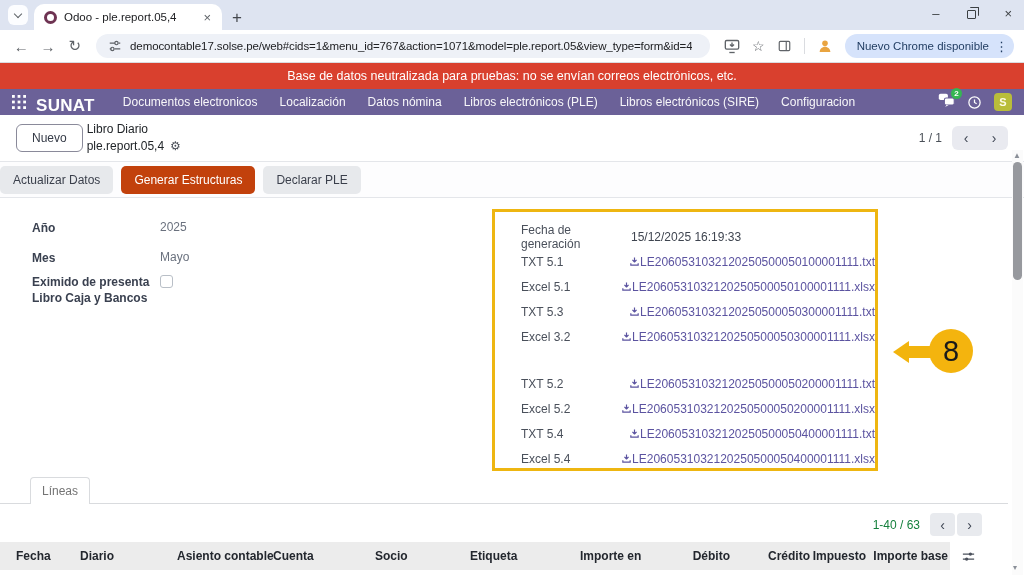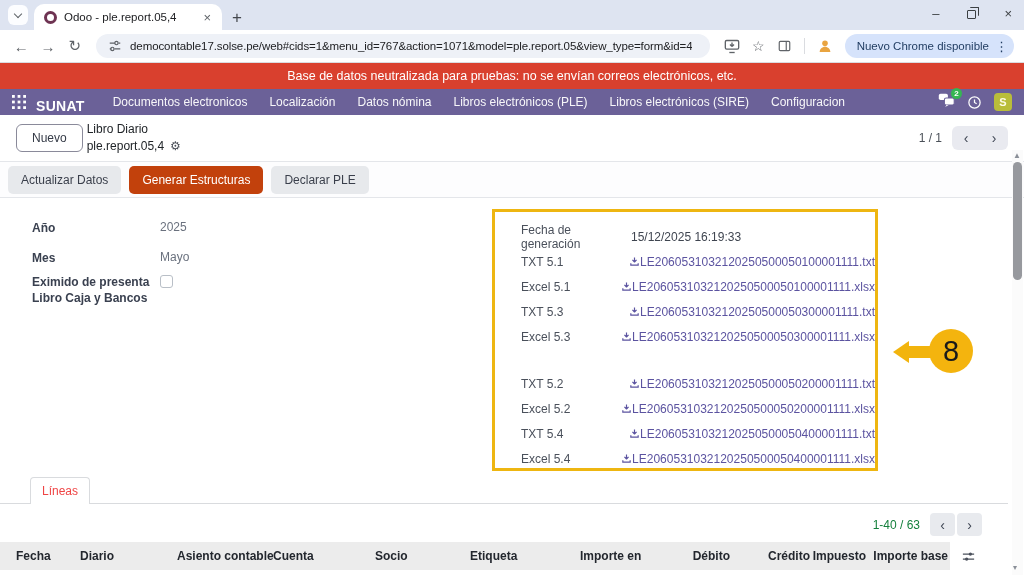--- a/index.html
+++ b/index.html
@@ -29,40 +29,40 @@
   .tb-sep { width:1px; height:16px; background:#dadce0; }
   .update-pill { background:#d6e3fb; border-radius:12px; height:24px; display:flex; align-items:center; padding:0 6px 0 12px; margin-left:8px; }
   .update-pill .txt { font-size:11.5px; color:#1e3a5f; font-weight:500; white-space:nowrap; }
   .update-pill .dots { font-size:13px; color:#1e3a5f; margin-left:6px; }
 
   
   .banner { height:26px; background:#d9402e; color:#fff; font-size:12.5px; display:flex; align-items:center; justify-content:center; }
 
   
   .navbar { height:26px; background:#6b6198; display:flex; align-items:center; padding:0 12px; color:#fff; }
-  .nav-brand { font-size:14px; font-weight:700; margin:8px 28px 0 10px; letter-spacing:.3px; }
+  .nav-brand { font-size:17px; font-weight:700; margin:8px 28px 0 10px; letter-spacing:.3px; }
   .nav-item { font-size:12px; margin-right:22px; white-space:nowrap; opacity:.95; }
   .nav-right { margin-left:auto; display:flex; align-items:center; gap:12px; }
   .chat-wrap { position:relative; }
   .badge { position:absolute; top:-5px; right:-7px; background:#35b653; color:#fff; font-size:8px; font-weight:700; border-radius:50%; width:11px; height:11px; display:flex; align-items:center; justify-content:center; }
   .avatar { width:18px; height:18px; border-radius:4px; background:#b9bd3a; color:#fdfbe8; font-size:11px; font-weight:700; display:flex; align-items:center; justify-content:center; }
 
   
   .control-panel { height:46px; display:flex; align-items:center; padding:0 16px; background:#fff; }
   .btn-nuevo { border:1px solid #8a8a9a; border-radius:6px; background:#fff; color:#343a46; font-size:12px; font-weight:500; padding:6px 15px; }
   .breadcrumb { margin-left:4px; font-size:12px; color:#212529; line-height:1.4; }
   .bc-sub { display:flex; align-items:center; gap:6px; }
   .gear { font-size:12px; color:#4a4f58; }
   .cp-right { margin-left:auto; display:flex; align-items:center; gap:10px; }
   .cp-count { font-size:12px; color:#4a5058; }
   .pager-pill { background:#e9eaf0; border-radius:6px; height:24px; display:flex; align-items:center; }
   .pager-pill span { width:28px; text-align:center; font-size:14px; color:#3f4654; }
 
   
-  .statusbar { height:37px; border-top:1px solid #e4e6ea; border-bottom:1px solid #e4e6ea; display:flex; align-items:center; gap:8px; padding:0 8px; background:#fdfdfe; }
+  .statusbar { height:37px; border-top:1px solid #e4e6ea; border-bottom:1px solid #e4e6ea; display:flex; align-items:center; gap:8px; padding:0 0; background:#fdfdfe; }
   .sb-btn { background:#e7e9ec; border-radius:5px; border:none; padding:7px 13px; font-size:12px; font-weight:500; color:#3a3f4b; }
   .sb-btn.active { background:#c2410c; color:#fff; }
 
   
   .sheet { position:relative; height:377px; background:#fff; }
   .field-row { position:absolute; left:32px; display:flex; align-items:flex-start; }
   .f-label { width:128px; font-size:12px; font-weight:600; color:#3a4150; line-height:1.35; }
   .f-value { font-size:12px; color:#6a717e; }
   .checkbox { width:13px; height:13px; border:1px solid #b9bfc7; border-radius:3px; background:#fff; margin-top:1px; }
 
@@ -72,21 +72,21 @@
   .gen-value { font-size:12px; color:#3f4550;text-align:right; }
   .gen-link { display:flex; align-items:center; font-size:12px; color:#5b53a0; }
   .gen-spacer { height:22px; }
 
   .anno-arrow { position:absolute; left:893px; top:143px; width:44px; height:22px; }
   .anno-arrow .head { position:absolute; left:0; top:0; width:0; height:0; border-top:11px solid transparent; border-bottom:11px solid transparent; border-right:16px solid #f2b40d; }
   .anno-arrow .body { position:absolute; left:15px; top:5px; width:28px; height:12px; background:#f2b40d; border-radius:1px; }
   .anno-badge { position:absolute; left:929px; top:131px; width:44px; height:44px; border-radius:50%; background:#f4b40e; display:flex; align-items:center; justify-content:center; font-size:29px; font-weight:500; color:#1a1a1a; }
 
   .nb-divider { position:absolute; left:0; right:16px; top:305px; border-bottom:1px solid #d9dbde; }
-  .nb-tab { position:absolute; left:30px; top:279px; width:60px; height:27px; background:#fff; border:1px solid #d9dbde; border-bottom:none; border-radius:4px 4px 0 0; display:flex; align-items:center; justify-content:center; font-size:12px; color:#ef4444; z-index:2; }
+  .nb-tab { position:absolute; left:30px; top:279px; width:60px; height:27px; background:#fff; border:1px solid #d9dbde; border-bottom:none; border-radius:4px 4px 0 0; display:flex; align-items:center; justify-content:center; font-size:12px; color:#737373; z-index:2; }
 
   .list-pager { position:absolute; right:42px; top:315px; display:flex; align-items:center; gap:10px; }
   .lp-count { font-size:12px; color:#15803d; }
   .lp-btns { display:flex; gap:2px; }
   .pg-btn { width:25px; height:23px; background:#e8eaee; border-radius:4px; display:flex; align-items:center; justify-content:center; font-size:14px; color:#3f4654; }
 
   .thead { position:absolute; left:0; top:344px; width:1005px; height:28px; background:#ececec; display:flex; align-items:center; font-size:12px; font-weight:700; color:#23272e; }
   .th { white-space:nowrap; overflow:hidden; }
   .c0{width:80px; padding-left:16px;} .c1{width:97px;} .c2{width:96px;} .c3{width:102px;} .c4{width:95px;} .c5{width:110px;}
   .c6{width:65px; text-align:right;} .c7{width:85px; text-align:right;} .c8{width:80px; text-align:right;} .c9{width:56px; text-align:right;} .c10{width:82px; text-align:right;}
@@ -264,21 +264,21 @@
         <span class="gen-label">TXT 5.3</span>
         <span class="gen-link">
             <svg width="11" height="11" viewBox="0 0 24 24">
               <path d="M12 3v10m0 0l-4.5-4.5M12 13l4.5-4.5" stroke="#5b53a0" stroke-width="2.6" fill="none"></path>
               <path d="M4 16v4h16v-4" stroke="#5b53a0" stroke-width="2.6" fill="none"></path>
             </svg>
             <span>LE2060531032120250500050300001111.txt</span>
           </span>
       </div>
       <div class="gen-row">
-        <span class="gen-label">Excel 5.3</span>
+        <span class="gen-label">Excel 3.2</span>
         <span class="gen-link">
             <svg width="11" height="11" viewBox="0 0 24 24">
               <path d="M12 3v10m0 0l-4.5-4.5M12 13l4.5-4.5" stroke="#5b53a0" stroke-width="2.6" fill="none"></path>
               <path d="M4 16v4h16v-4" stroke="#5b53a0" stroke-width="2.6" fill="none"></path>
             </svg>
             <span>LE2060531032120250500050300001111.xlsx</span>
           </span>
       </div>
       <div class="gen-spacer"></div>
       <div class="gen-row">

